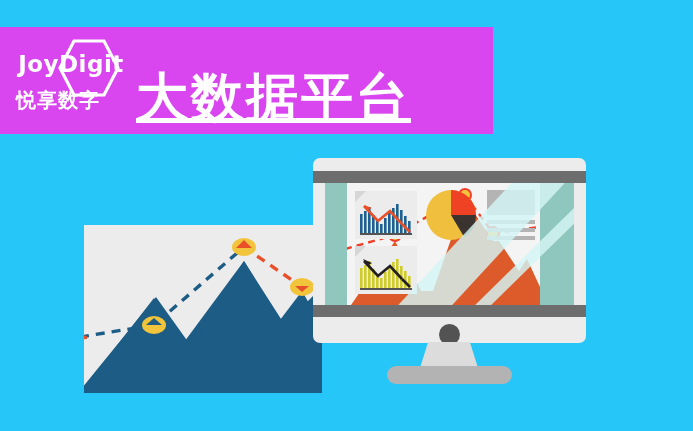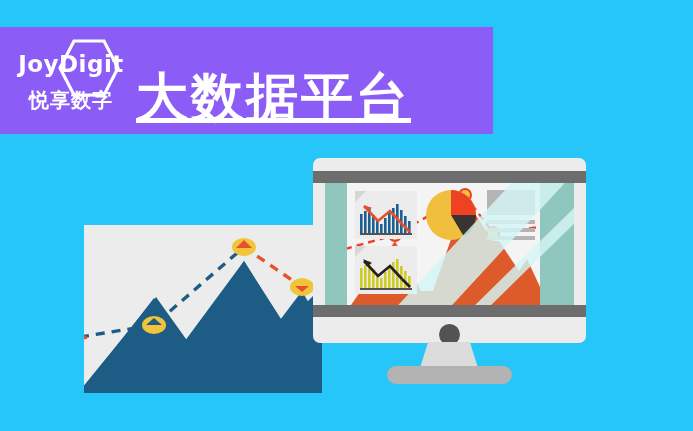--- a/index.html
+++ b/index.html
@@ -22,21 +22,21 @@
     overflow: hidden;
   }
 
   
   #header-bar {
     position: absolute;
     left: 0;
     top: 27px;
     width: 493px;
     height: 107px;
-    background: #8b5cf6;
+    background: #d946ef;
     display: flex;
     align-items: center;
   }
   #logo-block {
     position: absolute;
     left: 16px;
     top: 10px;
     width: 110px;
     height: 88px;
   }
@@ -59,21 +59,21 @@
     letter-spacing: 0.5px;
     font-family: "DejaVu Sans", sans-serif;
     line-height: 1;
     white-space: nowrap;
   }
   #logo-sub {
     position: absolute;
     left: 0px;
     top: 53px;
     width: 110px;
-    text-align: center;
+    text-align: left;
     color: #ffffff;
     font-size: 20px;
     font-weight: bold;
     letter-spacing: 1px;
     line-height: 1;
     white-space: nowrap;
   }
   #header-title {
     position: absolute;
     left: 136px;

